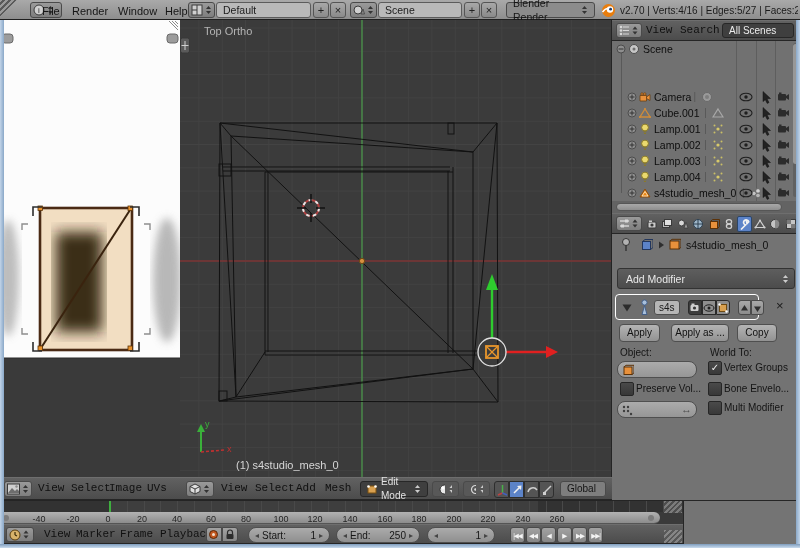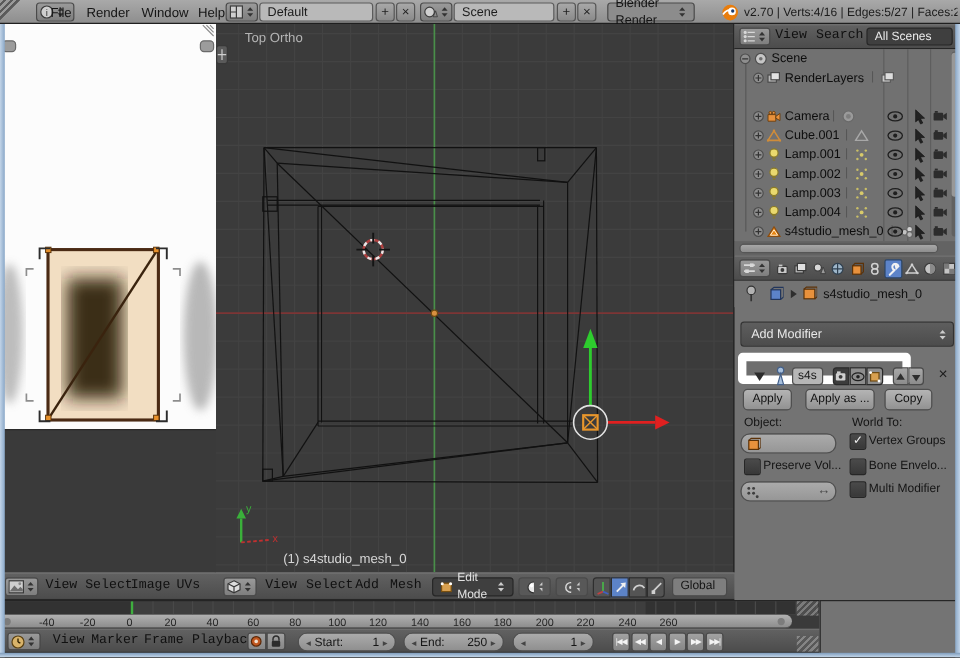--- a/index.html
+++ b/index.html
@@ -88,21 +88,21 @@
         </svg>
       <svg width="7" height="10">
           <path d="M3.5,1 L6,4 H1 Z" fill="#333"></path>
           <path d="M3.5,9 L1,6 H6 Z" fill="#333"></path>
         </svg>
     </div>
     <div class="fld" style="left:378px;top:2px;width:84px;">Scene</div>
     <div class="sqbtn" style="left:464px;top:2px;">+</div>
     <div class="sqbtn" style="left:481px;top:2px;">×</div>
 
-    <div class="drop" style="left:506px;top:2px;width:73px;">
+    <div class="drop" style="left:506px;top:2px;width:89px;">
       <span style="flex:1;">Blender Render</span>
       <svg width="7" height="10">
           <path d="M3.5,1 L6,4 H1 Z" fill="#333"></path>
           <path d="M3.5,9 L1,6 H6 Z" fill="#333"></path>
         </svg>
     </div>
     <svg class="abs" style="left:601px;top:3px;" width="15" height="15">
       <circle cx="7.5" cy="7.5" r="6.5" fill="#e87d0d"></circle>
       <circle cx="9" cy="6.5" r="3.2" fill="#fff"></circle>
       <circle cx="9.6" cy="6.2" r="1.4" fill="#1b3c6e"></circle>
@@ -405,37 +405,20 @@
         <svg style="position:absolute;left:4px;top:3px;" width="10" height="10">
           <circle cx="5" cy="5" r="4" fill="#8e8e8e" stroke="#4c4c4c"></circle>
           <line x1="2.5" y1="5" x2="7.5" y2="5" stroke="#333"></line>
         </svg>
         <svg style="position:absolute;left:16px;top:2px;" width="12" height="12">
           <circle cx="6" cy="6" r="4.5" fill="#c6c6c6" stroke="#4e4e4e"></circle>
           <circle cx="6" cy="6" r="1.5" fill="#6e6e6e"></circle>
         </svg>
         <span class="rowlabel" style="position:absolute;left:31px;top:2px;">Scene</span>
       </div>
-      <div style="position: absolute; left: 0px; top: 16px; width: 180px; height: 16px;">
-        <svg style="position:absolute;left:15px;top:3px;" width="10" height="10">
-          <circle cx="5" cy="5" r="4" fill="#8e8e8e" stroke="#4c4c4c"></circle>
-          <line x1="2.5" y1="5" x2="7.5" y2="5" stroke="#333"></line>
-          <line x1="5" y1="2.5" x2="5" y2="7.5" stroke="#333"></line>
-        </svg>
-        <svg style="position:absolute;left:27px;top:2px;" width="12" height="12">
-          <rect x="1" y="3.5" width="7" height="6" fill="#b8b8b8" stroke="#4a4a4a"></rect>
-          <rect x="3.5" y="1.5" width="7" height="6" fill="#e2e2e2" stroke="#4a4a4a"></rect>
-        </svg>
-        <span class="rowlabel" style="position:absolute;left:42px;top:2px;">RenderLayers</span>
-        <span style="position:absolute;left:113.80000000000001px;top:2px;font-size:10px;color:#555;">|</span>
-        <svg style="position:absolute;left:121.80000000000001px;top:2px;" width="12" height="12">
-          <rect x="1" y="3.5" width="7" height="6" fill="#c8c8c8" stroke="#5a5a5a"></rect>
-          <rect x="3.5" y="1.5" width="7" height="6" fill="#dedede" stroke="#5a5a5a"></rect>
-        </svg>
-      </div>
       <div style="position: absolute; left: 0px; top: 48px; width: 180px; height: 16px;">
         <svg style="position:absolute;left:15px;top:3px;" width="10" height="10">
           <circle cx="5" cy="5" r="4" fill="#8e8e8e" stroke="#4c4c4c"></circle>
           <line x1="2.5" y1="5" x2="7.5" y2="5" stroke="#333"></line>
           <line x1="5" y1="2.5" x2="5" y2="7.5" stroke="#333"></line>
         </svg>
         <svg style="position:absolute;left:27px;top:2px;" width="12" height="12">
           <path d="M1,4.5 h6.5 v5.5 H1 Z" fill="#e8913c" stroke="#6b3f10" stroke-width="0.8"></path>
           <path d="M7.5,6 l3.5,-2.5 v6 L7.5,7.5 Z" fill="#e8913c" stroke="#6b3f10" stroke-width="0.8"></path>
           <circle cx="3" cy="3" r="1.2" fill="#e8913c" stroke="#6b3f10" stroke-width="0.8"></circle>
@@ -756,21 +739,21 @@
   </div>
 
   <div class="abs" style="left:617px;top:268px;width:178px;height:21px;background:linear-gradient(#5e5e5e,#4c4c4c);border:1px solid #333;border-radius:3px;box-sizing:border-box;">
     <span style="position:absolute;left:8px;top:4px;font-size:10.5px;color:#e8e8e8;">Add Modifier</span>
     <svg class="abs" style="right:5px;top:5px;" width="7" height="10">
         <path d="M3.5,1 L6,4 H1 Z" fill="#ccc"></path>
         <path d="M3.5,9 L1,6 H6 Z" fill="#ccc"></path>
       </svg>
   </div>
 
-  <div class="abs" style="left:615px;top:294px;width:144px;height:26px;background:#6e6e6e;border:7px solid #ffffff;border-radius:4px;box-sizing:border-box;">
+  <div class="abs" style="left:615px;top:294px;width:144px;height:26px;background:#6e6e6e;border:1px solid #ffffff;border-radius:4px;box-sizing:border-box;">
     <svg class="abs" style="left:6px;top:9px;" width="10" height="8">
         <path d="M0.5,0.5 H9.5 L5,7.5 Z" fill="#2c2c2c"></path>
       </svg>
     <svg class="abs" style="left:22px;top:4px;" width="13" height="17">
         <circle cx="6.5" cy="3.5" r="2.6" fill="#a8c0dc" stroke="#44608a"></circle>
         <path d="M6.5,6.5 L4,15.5 H9 Z" fill="#a8c0dc" stroke="#44608a"></path>
       </svg>
     <input class="abs" style="left: 38px; top: 5px; width: 26px; height: 15px; background: rgb(182, 182, 182); border: 1px solid rgb(78, 78, 78); border-radius: 3px; font-size: 10px; color: rgb(26, 26, 26); padding: 0px 4px; box-sizing: border-box; font-family: &quot;Liberation Sans&quot;, sans-serif;" value="s4s">
     <div class="abs" style="left:72px;top:5px;width:14px;height:15px;background:#3c3c3c;border:1px solid #2a2a2a;border-radius:3px 0 0 3px;box-sizing:border-box;">
       <svg width="11" height="10" style="margin:2px 0 0 1px">

